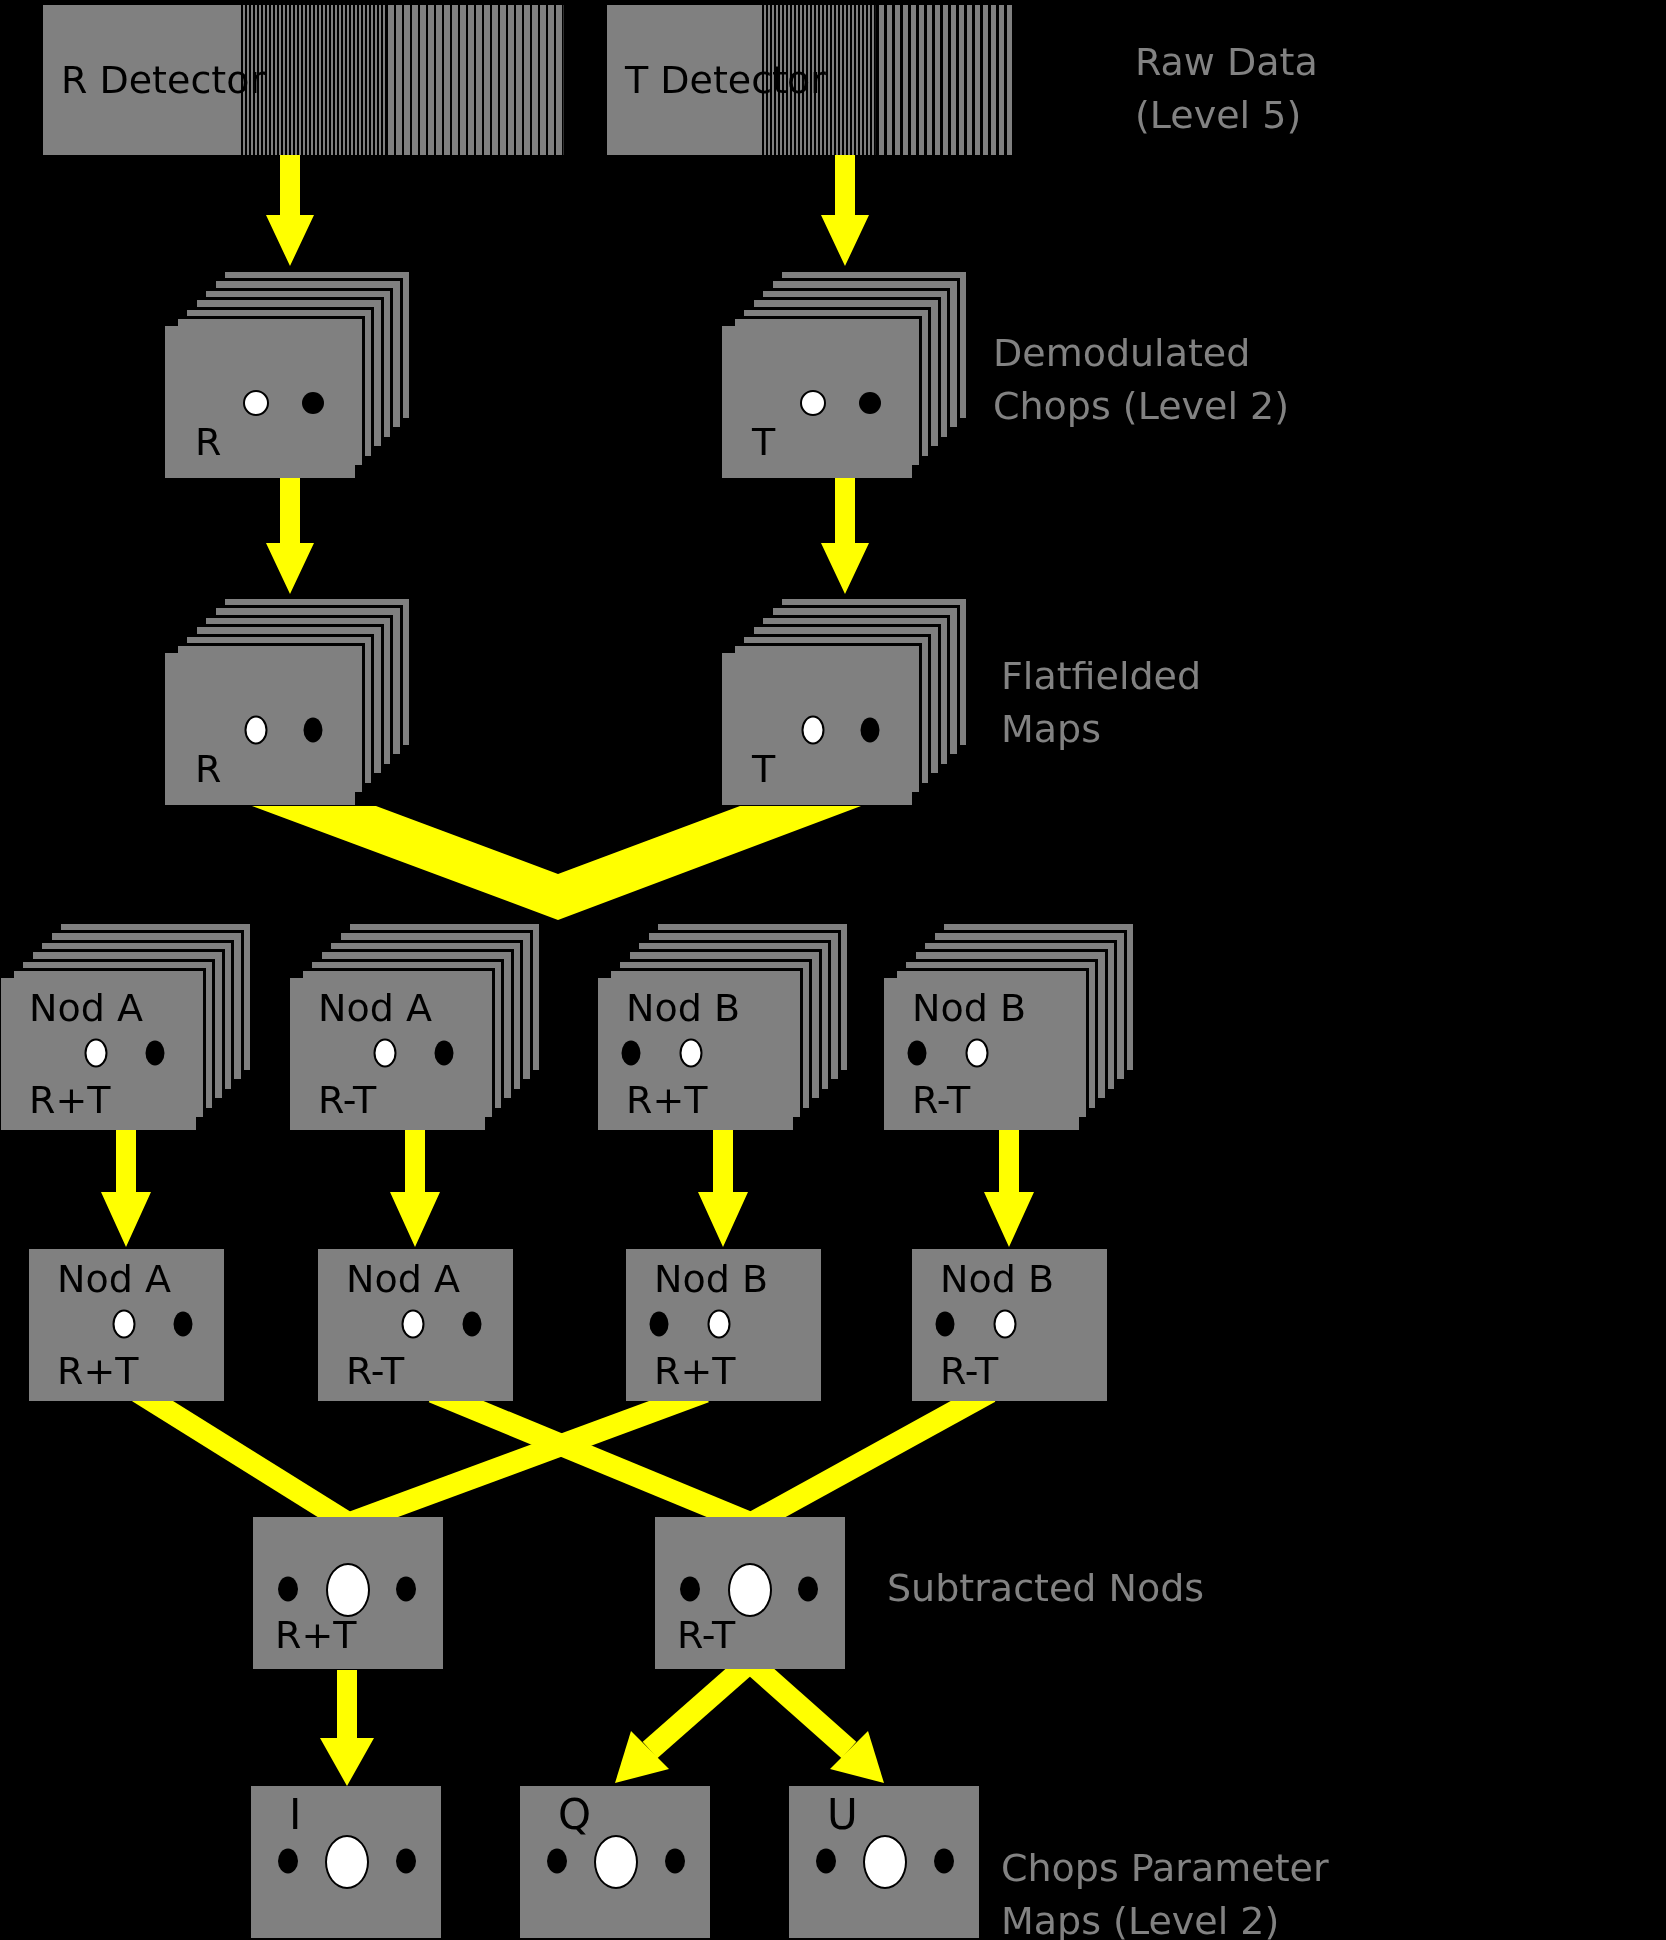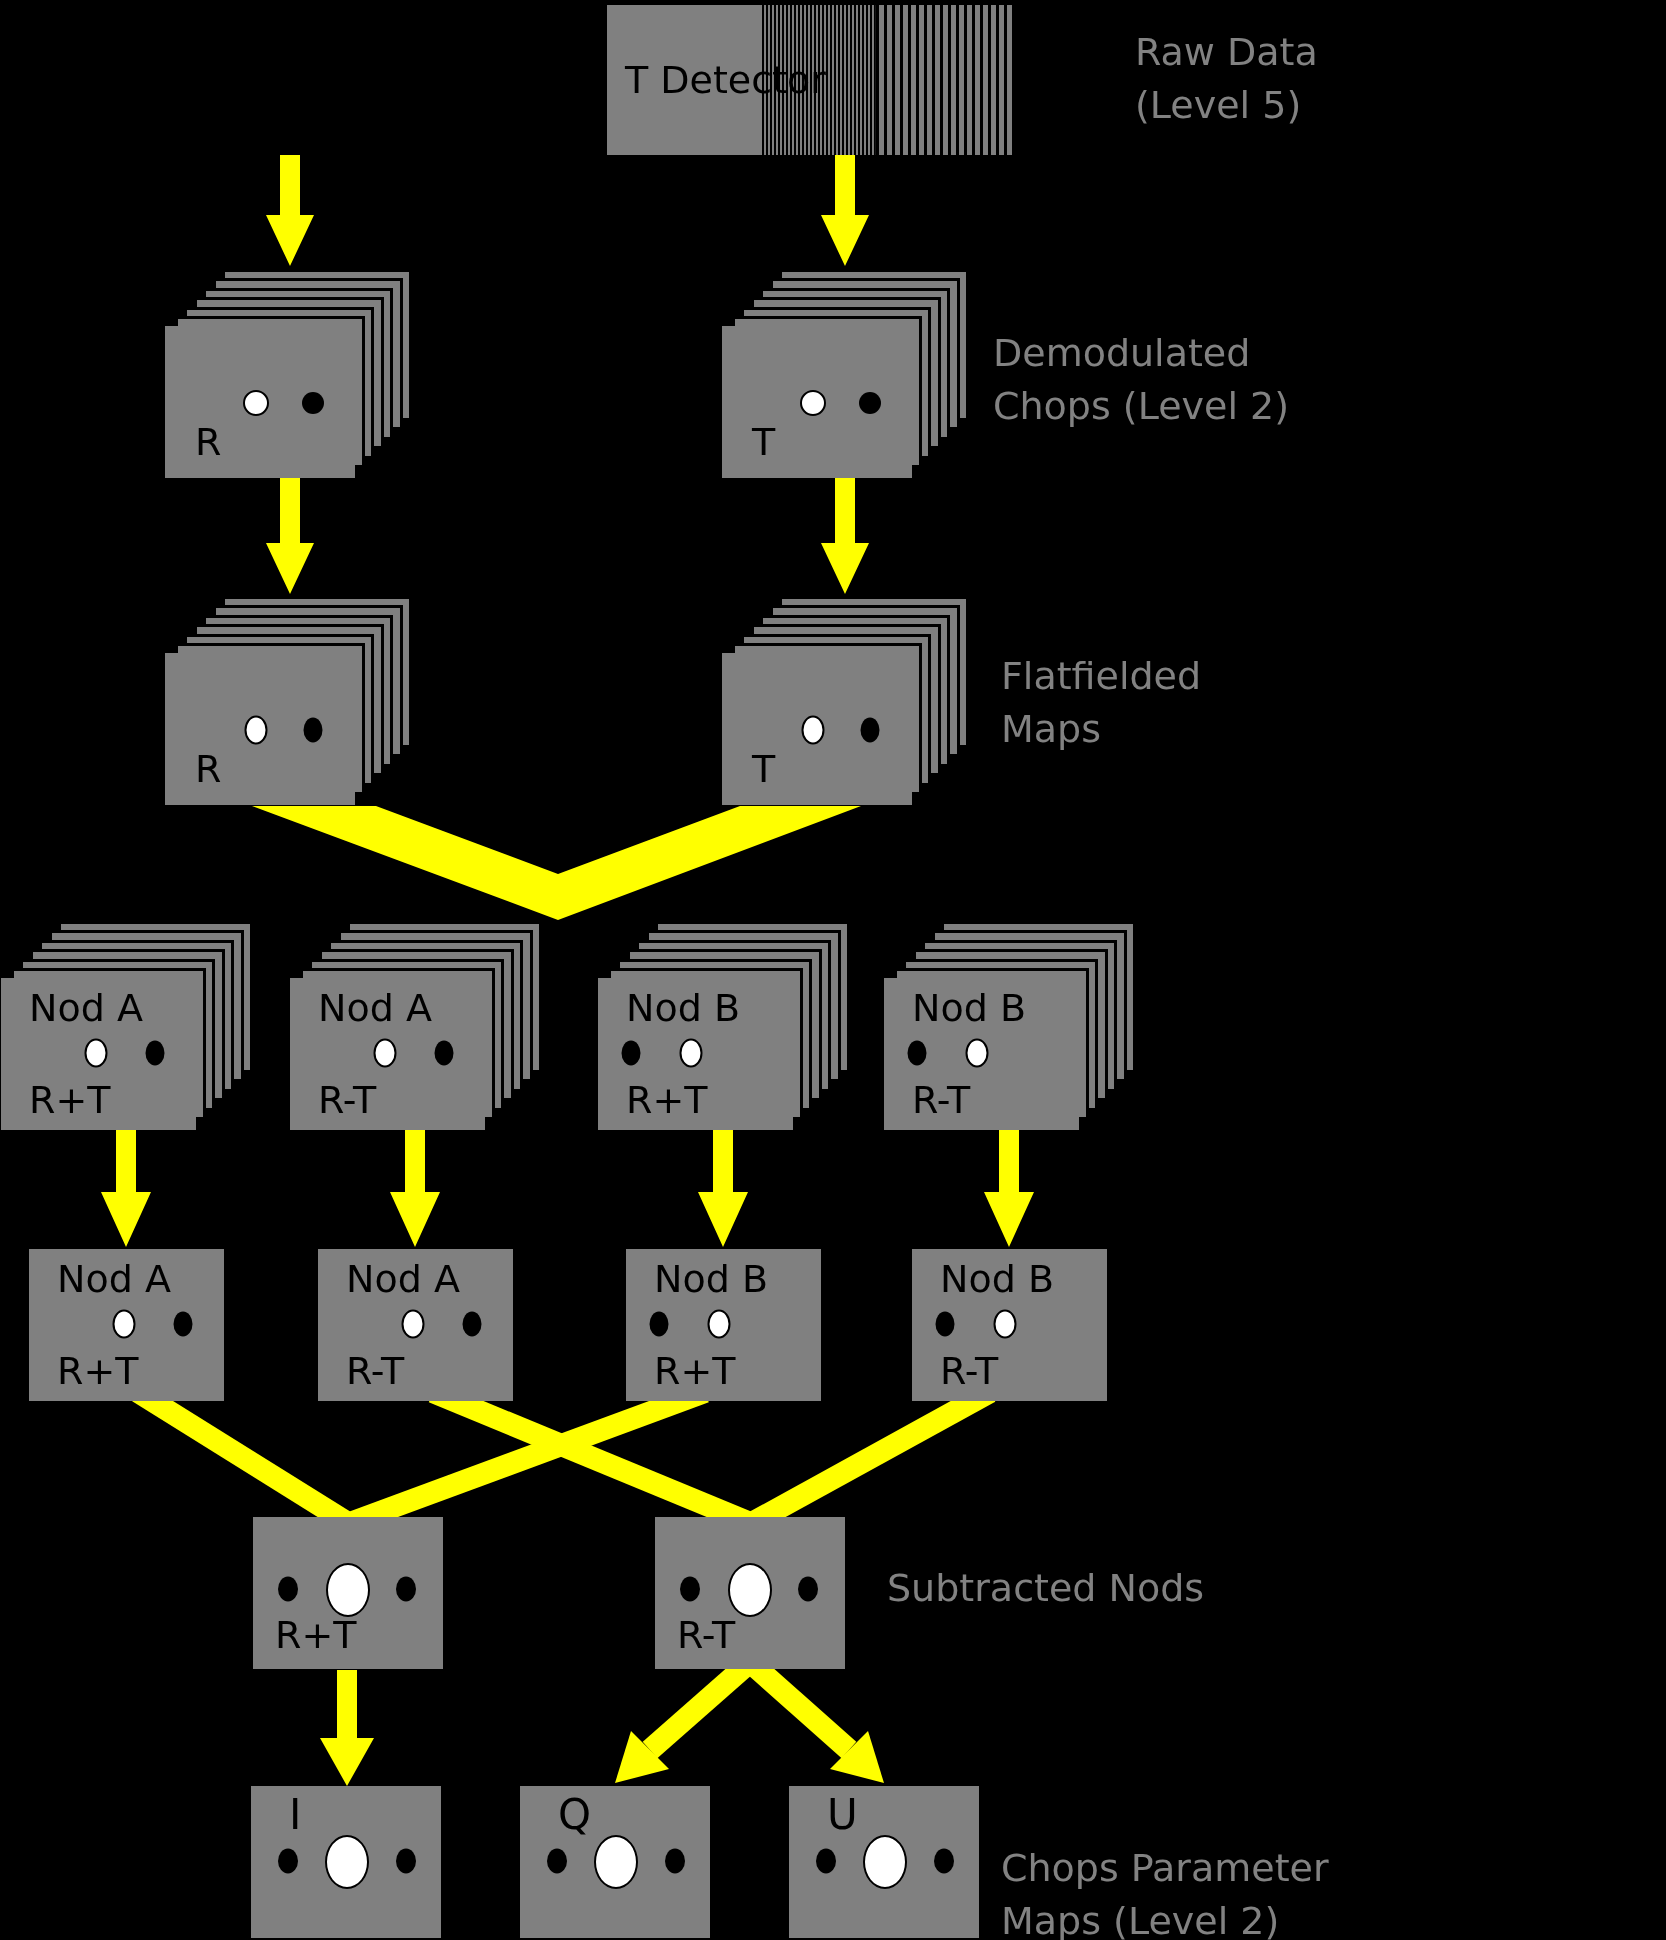--- a/index.html
+++ b/index.html
@@ -55,20 +55,24 @@
     <line x1="433" y1="1392" x2="750" y2="1523" stroke="#ffff00" stroke-width="22"></line>
     <line x1="705" y1="1392" x2="350" y2="1523" stroke="#ffff00" stroke-width="22"></line>
     <line x1="990" y1="1392" x2="752" y2="1523" stroke="#ffff00" stroke-width="22"></line>
     <path d="M337,1670 L357,1670 L357,1738 L374,1738 L347,1786 L320,1738 L337,1738 Z" fill="#ffff00"></path>
     <line x1="750" y1="1662" x2="650" y2="1750" stroke="#ffff00" stroke-width="22"></line>
     <polygon points="615,1783 631,1731 669,1769" fill="#ffff00"></polygon>
     <line x1="750" y1="1662" x2="849" y2="1750" stroke="#ffff00" stroke-width="22"></line>
     <polygon points="884,1783 868,1731 830,1769" fill="#ffff00"></polygon>
   </svg>
 
+  <div class="detector" style="left:43px;top:5px;width:521px">
+    <div class="stripes"></div>
+    <span class="det-label">R Detector</span>
+  </div>
   <div class="detector" style="left:607px;top:5px;width:408px">
     <div class="stripes"></div>
     <span class="det-label">T Detector</span>
   </div>
 
   <div class="stack" style="left:165px;top:326px">
     <div class="sheet sh6"></div>
     <div class="sheet sh5"></div>
     <div class="sheet sh4"></div>
     <div class="sheet sh3"></div>
@@ -228,21 +232,21 @@
     <span class="dot dw big" style="left:96px;top:76px"></span>
     <span class="dot db ovb" style="left:155px;top:75px"></span>
   </div>
   <div class="card-abs" style="left:789px;top:1786px">
     <span class="ctext" style="left:38px;top:4px;font-size:42px">U</span>
     <span class="dot db ovb" style="left:37px;top:75px"></span>
     <span class="dot dw big" style="left:96px;top:76px"></span>
     <span class="dot db ovb" style="left:155px;top:75px"></span>
   </div>
 
-  <div class="glabel" style="left:1135px;top:26px">
+  <div class="glabel" style="left:1135px;top:36px">
     <div>Raw Data</div>
     <div>(Level 5)</div>
   </div>
   <div class="glabel" style="left:993px;top:327px">
     <div>Demodulated</div>
     <div>Chops (Level 2)</div>
   </div>
   <div class="glabel" style="left:1001px;top:650px">
     <div>Flatfielded</div>
     <div>Maps</div>

